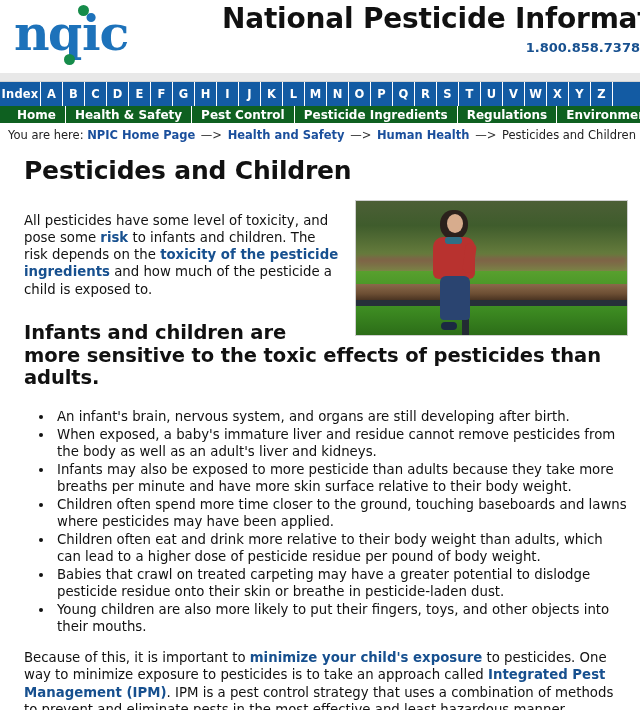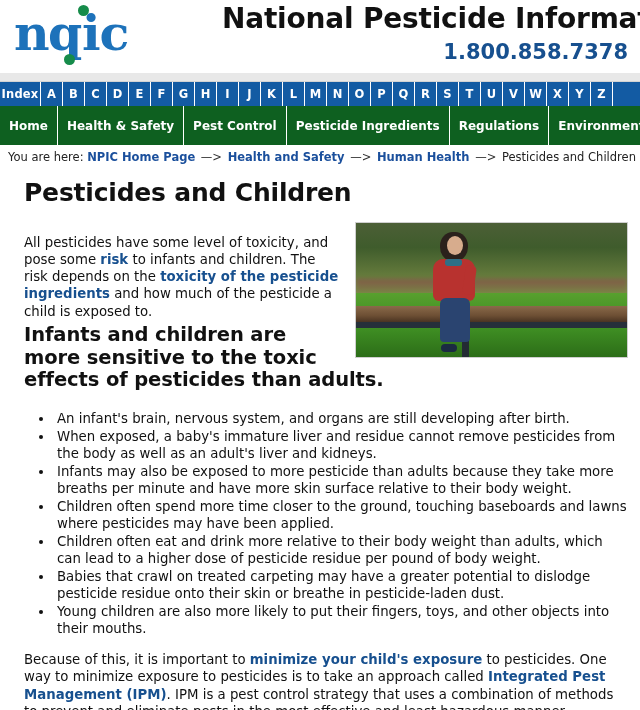--- a/index.html
+++ b/index.html
@@ -67,23 +67,23 @@
     left: 222px;
     top: 2px;
     font-size: 28px;
     font-weight: 700;
     color: #111111;
     white-space: nowrap;
     letter-spacing: -0.2px;
   }
   .masthead-phone {
     position: absolute;
-    right: 12px;
+    right: 0;
     top: 40px;
-    font-size: 21px;
+    font-size: 13px;
     font-weight: 700;
     color: #17508f;
     white-space: nowrap;
   }
   .masthead-rule {
     height: 8px;
     background: #e8e8e8;
     border-bottom: 1px solid #d3d3d3;
   }
 
@@ -115,22 +115,23 @@
   }
   .indexbar .tail {
     flex: 1;
     background: #135ba3;
   }
 
   
   .mainnav {
     display: flex;
     background: #0e6020;
-    height: 39px;
+    height: 17px;
     overflow: hidden;
+    padding-left: 8px;
   }
   .mainnav .item {
     color: #ffffff;
     font-size: 12px;
     font-weight: 700;
     display: flex;
     align-items: center;
     justify-content: center;
     padding: 0 9px;
     border-right: 1px solid #ffffff;
@@ -287,21 +288,21 @@
     background: #b8322f;
     border-radius: 5px;
     left: 40%;
     top: 31%;
     transform: rotate(8deg);
   }
 
   h2.subhead {
     font-size: 19.5px;
     font-weight: 700;
-    margin: 4px 0 0 0;
+    margin: 24px 0 0 0;
     color: #111111;
     line-height: 1.17;
     letter-spacing: -0.1px;
   }
 
   p.body-text {
     font-size: 13.3px;
     line-height: 1.29;
     margin: 27px 0 0 0;
     color: #111111;

